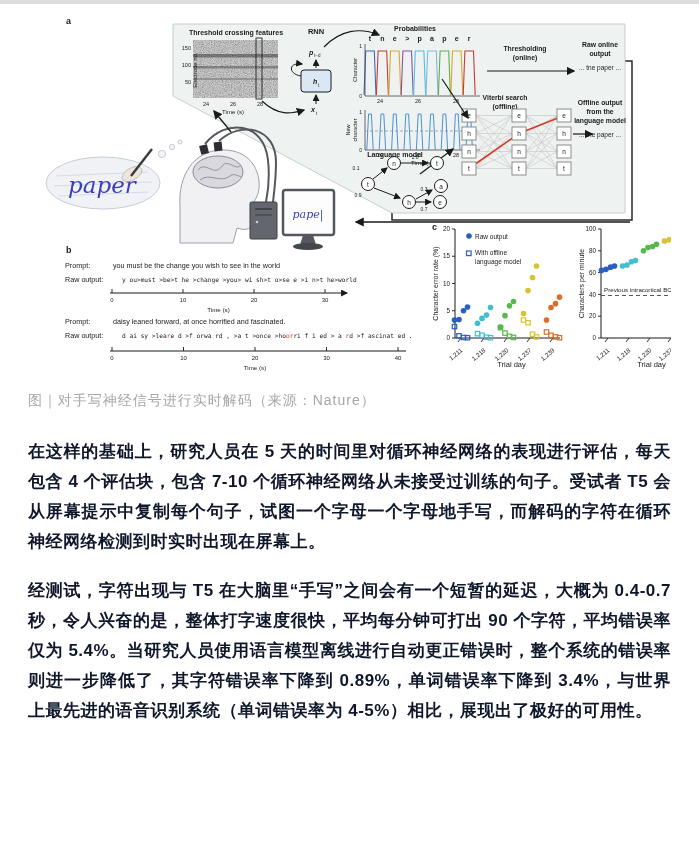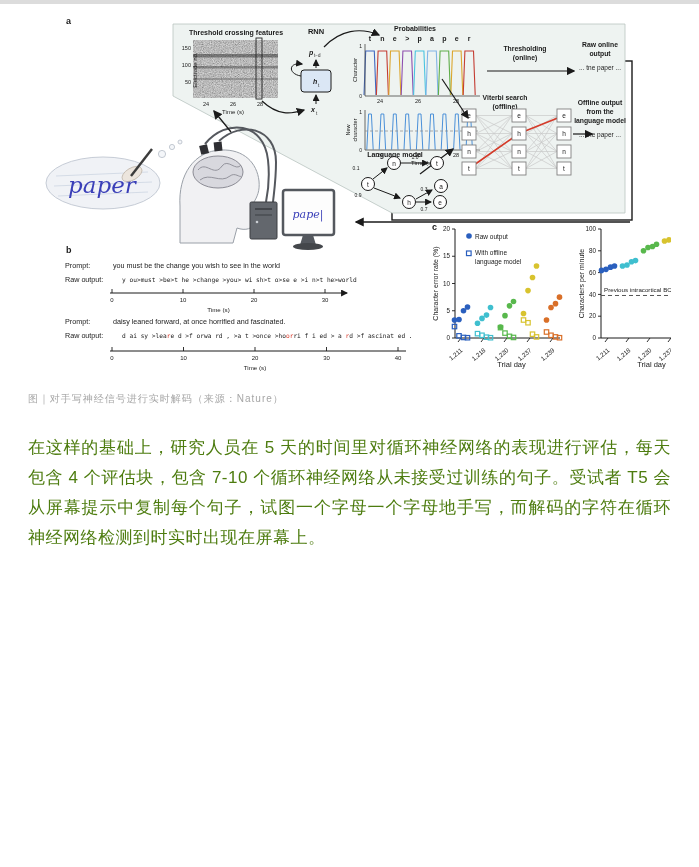--- a/index.html
+++ b/index.html
@@ -1,24 +1,24 @@
 <!DOCTYPE html>
 <html><head>
 <meta charset="utf-8">
 <style>
   html,body{margin:0;padding:0;background:#fff;}
   body{width:699px;height:867px;font-family:"Liberation Sans",sans-serif;overflow:hidden;}
   .topbar{width:699px;height:4px;background:#dcdcdc;}
   .page{width:643px;margin:0 auto;padding-top:6px;}
   .figure-wrap{width:643px;height:370px;position:relative;}
   svg{display:block;}
-  .cap{margin:12px 0 0 0;font-size:10px;color:#a6a6a6;letter-spacing:1px;}
+  .cap{margin:12px 0 0 0;font-size:14px;color:#a6a6a6;letter-spacing:1px;}
   .body-text{margin-top:27px;}
-  .body-text p{margin:0 0 19px 0;font-size:17px;line-height:30px;color:#4d7c0f;
-    letter-spacing:0.5px;text-align:justify;}
+  .body-text p{margin:0 0 19px 0;font-size:17px;line-height:30px;color:#0f172a;
+    letter-spacing:0.5px;text-align:justify;font-weight:bold;}
   
   text{font-family:"Liberation Sans",sans-serif;fill:#1a1a1a;}
   .t-bold{font-weight:bold;}
   .mono{font-family:"DejaVu Sans Mono",monospace;}
   .hand{font-family:"DejaVu Serif",serif;font-style:italic;fill:#3a3fb8;}
 </style>
 </head>
 <body>
 
 <div class="topbar"></div>
@@ -427,15 +427,16 @@
           <circle cx="666.5" cy="228.81" r="2.8" fill="#d96f28"></circle>
           <circle cx="670.5" cy="223.36" r="2.8" fill="#d96f28"></circle>
         </g>
     </svg>
   </div>
 
   <p class="cap">图｜对手写神经信号进行实时解码（来源：Nature）</p>
 
   <div class="body-text">
     <p>在这样的基础上，研究人员在 5 天的时间里对循环神经网络的表现进行评估，每天包含 4 个评估块，包含 7-10 个循环神经网络从未接受过训练的句子。受试者 T5 会从屏幕提示中复制每个句子，试图一个字母一个字母地手写，而解码的字符在循环神经网络检测到时实时出现在屏幕上。</p>
+    <p>经测试，字符出现与 T5 在大脑里“手写”之间会有一个短暂的延迟，大概为 0.4-0.7 秒，令人兴奋的是，整体打字速度很快，平均每分钟可打出 90 个字符，平均错误率仅为 5.4%。当研究人员使用语言模型离线进行自动更正错误时，整个系统的错误率则进一步降低了，其字符错误率下降到 0.89%，单词错误率下降到 3.4%，与世界上最先进的语音识别系统（单词错误率为 4-5%）相比，展现出了极好的可用性。</p>
 
   </div>
 </div>
 
 </body></html>

